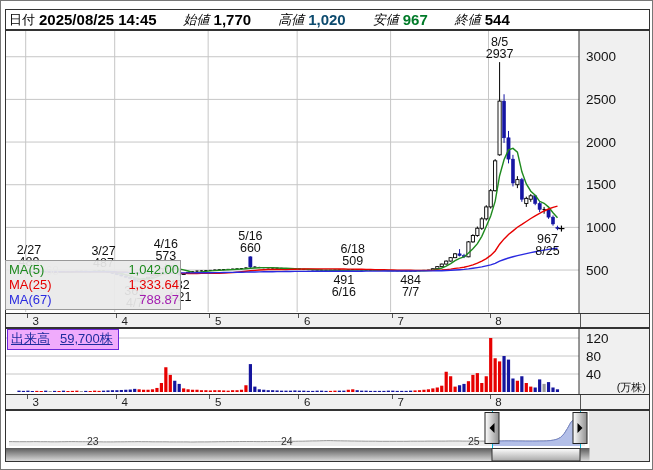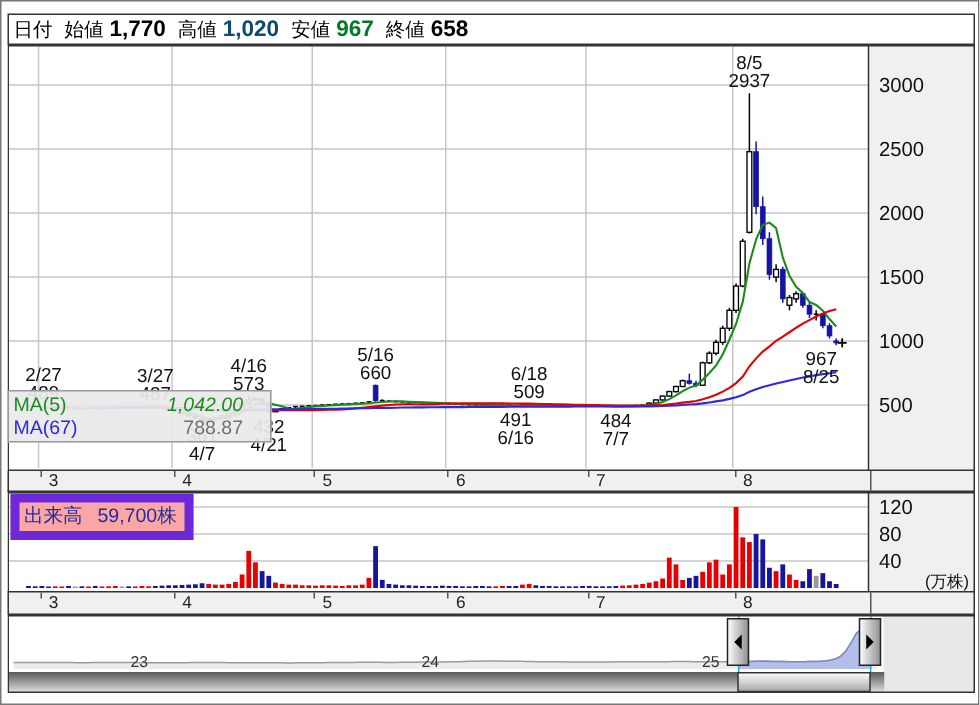--- a/index.html
+++ b/index.html
@@ -2,57 +2,58 @@
 <html><head>
 <meta charset="utf-8">
 <style>
   html,body{margin:0;padding:0;background:#fff;font-family:"Liberation Sans","DejaVu Sans",sans-serif;}
   .window{position:relative;width:653px;height:470px;box-sizing:border-box;border:1px solid #777;background:#fff;}
   .inner{position:absolute;left:4px;top:8px;width:645px;}
   .qheader{box-sizing:border-box;width:645px;height:21px;border:1px solid #333;background:#fff;
            display:flex;align-items:center;white-space:nowrap;overflow:hidden;}
   .qheader .lbl{font-size:13px;color:#000;margin-left:3px;}
   .qheader .val{font-size:15px;font-weight:bold;color:#000;margin-left:4px;}
-  .qheader .g{margin-left:8px;}
+  .qheader .g{margin-left:27px;font-style:italic;}
   .val.hi{color:#0c4a6e;}
   .val.lo{color:#007a28;}
   .chart-wrap{position:relative;width:645px;height:284px;}
   .ghost{position:absolute;color:#c6c6c6;font-size:12px;z-index:2;}
   .legend{position:absolute;left:0px;top:230px;width:176px;box-sizing:border-box;border:1px solid #999;
-          background:rgba(233,233,233,0.93);z-index:3;font-size:13px;padding:1px 18px 2px 3px;}
+          background:rgba(233,233,233,0.93);z-index:3;font-size:13px;padding:1px 1px 2px 3px;}
   .legend .row{display:flex;justify-content:space-between;line-height:15px;}
   .mstrip{position:relative;width:645px;background:#f0f0f0;box-sizing:border-box;
           border-left:1px solid #333;border-right:1px solid #333;border-bottom:1px solid #333;}
   #mstrip1{height:14px;}
   #mstrip2{height:16px;border-top:1px solid #333;margin-top:-1px;}
   .mstrip .mlabel{position:absolute;top:1px;font-size:11.5px;color:#222;transform:translateX(-50%);}
   .mstrip .mtick{position:absolute;top:0;width:1px;height:4px;background:#555;}
   .mstrip .sep{position:absolute;top:0;bottom:0;left:574px;width:1px;background:#555;}
   .vol-wrap{position:relative;width:645px;height:67px;}
-  .vol-label{position:absolute;left:2px;top:1px;z-index:2;background:#fca5a5;border:6px solid #6d28d9;
-             padding:0 5px 1px 3px;font-size:13px;color:#1f2d9e;white-space:nowrap;}
+  .vol-label{position:absolute;left:2px;top:1px;z-index:2;background:#f0abfc;border:1px solid #6d28d9;
+             padding:0 5px 1px 3px;font-size:13px;color:#1f2d9e;white-space:nowrap;text-decoration:underline;}
   .vol-label .vv{margin-left:10px;}
   svg{display:block;}
 </style>
 </head>
 <body>
 
 <div class="window">
   <div class="inner">
 
     <div class="qheader">
       <span class="lbl">日付</span>
+      <span class="val">2025/08/25 14:45</span>
       <span class="lbl g">始値</span>
       <span class="val">1,770</span>
       <span class="lbl g">高値</span>
       <span class="val hi">1,020</span>
       <span class="lbl g">安値</span>
       <span class="val lo">967</span>
       <span class="lbl g">終値</span>
-      <span class="val">658</span>
+      <span class="val">544</span>
     </div>
 
     <div class="chart-wrap">
       <svg id="main-svg" width="645" height="284">
           <rect x="0.5" y="0.5" width="644" height="283" fill="#fff" stroke="none"></rect>
           <rect x="574" y="0.5" width="70.5" height="283" fill="#f0f0f0"></rect>
           <g>
             <line x1="1" y1="26.74000000000001" x2="574" y2="26.74000000000001" stroke="#c6c6c6" stroke-width="1"></line>
             <line x1="1" y1="69.4" x2="574" y2="69.4" stroke="#c6c6c6" stroke-width="1"></line>
             <line x1="1" y1="112.06" x2="574" y2="112.06" stroke="#c6c6c6" stroke-width="1"></line>
@@ -352,25 +353,29 @@
             <text x="542.45" y="225.19556" font-size="12.5" fill="#111" text-anchor="middle">8/25</text>
           </g>
           <rect x="0.5" y="0.5" width="644" height="283" fill="none" stroke="#333333"></rect>
           <line x1="574" y1="0.5" x2="574" y2="283.5" stroke="#333333"></line>
         </svg>
       <div class="ghost" style="left:34px;top:234px;">468</div>
       <div class="ghost" style="left:24px;top:250px;">512</div>
       <div class="legend" id="ma-legend">
           <div class="row">
             <span style="color: rgb(30, 138, 30);">MA(5)</span>
-            <span style="color: rgb(30, 138, 30); font-style: italic;">1,042.00</span>
+            <span style="color: rgb(30, 138, 30);">1,042.00</span>
+          </div>
+          <div class="row">
+            <span style="color: rgb(230, 0, 0);">MA(25)</span>
+            <span style="color: rgb(230, 0, 0);">1,333.64</span>
           </div>
           <div class="row">
             <span style="color: rgb(42, 42, 224);">MA(67)</span>
-            <span style="color: #737373;">788.87</span>
+            <span style="color: #a21caf;">788.87</span>
           </div>
         </div>
     </div>
 
     <div class="mstrip" id="mstrip1">
         <div class="sep"></div>
         <div class="mtick" style="left: 20.7px;"></div>
         <span class="mlabel" style="left: 29.7px;">3</span>
         <div class="mtick" style="left: 109.7px;"></div>
         <span class="mlabel" style="left: 118.7px;">4</span>

